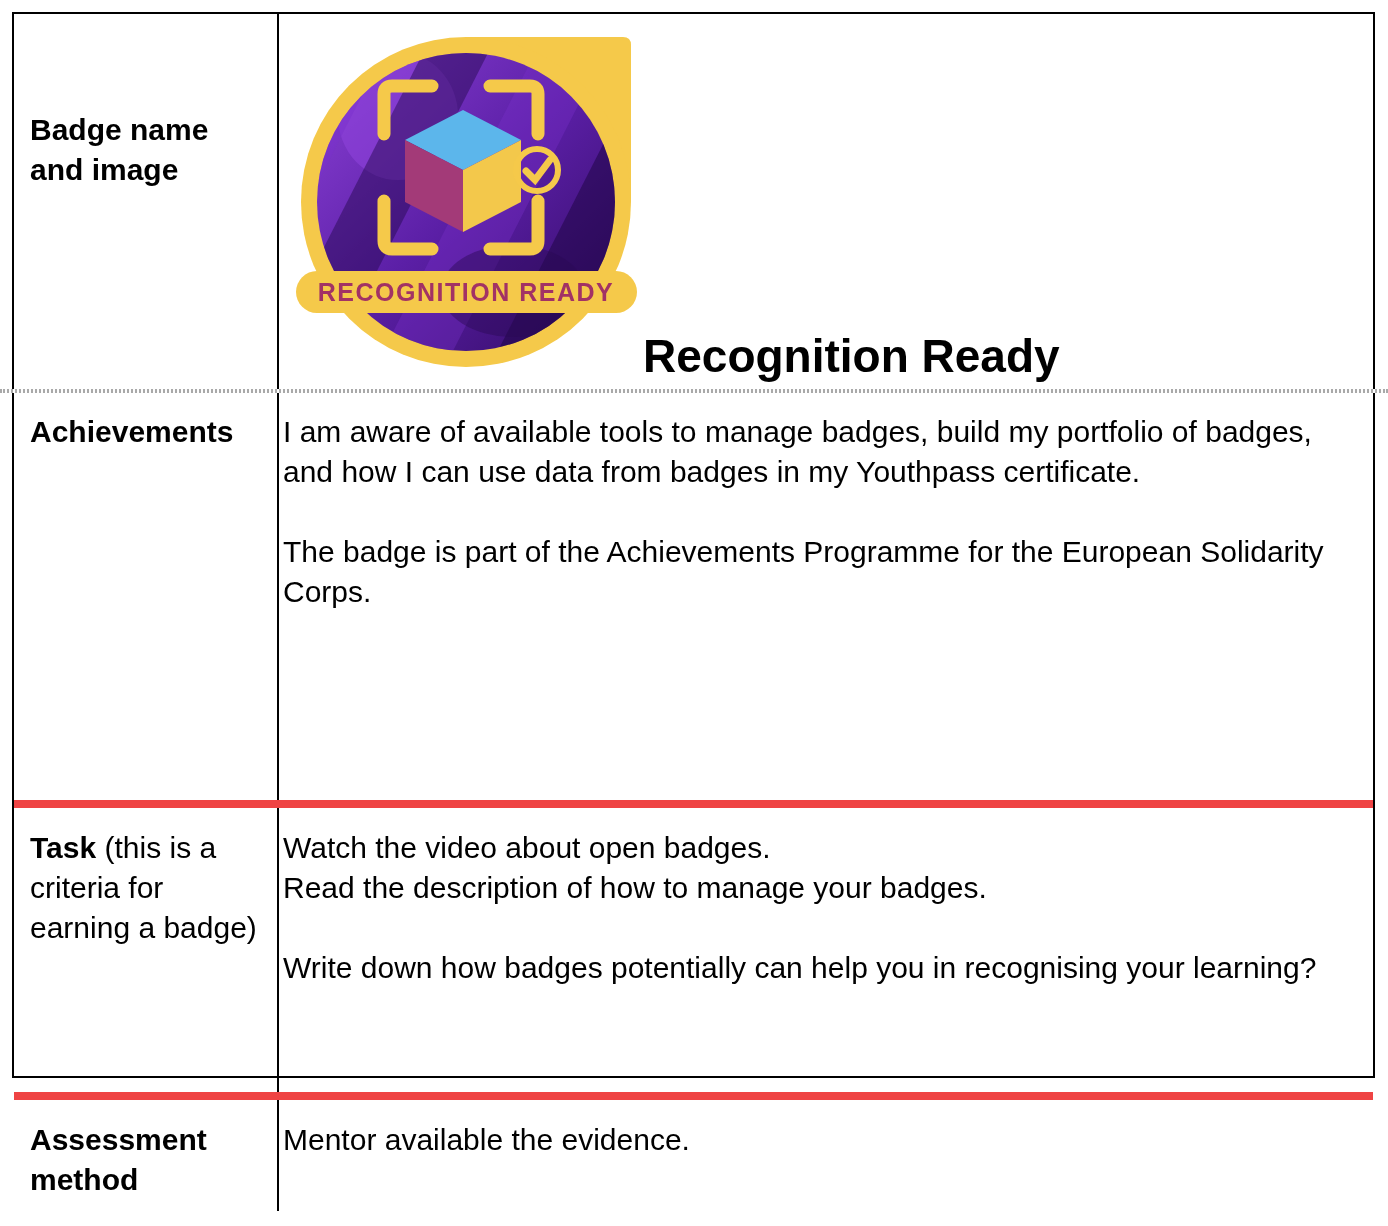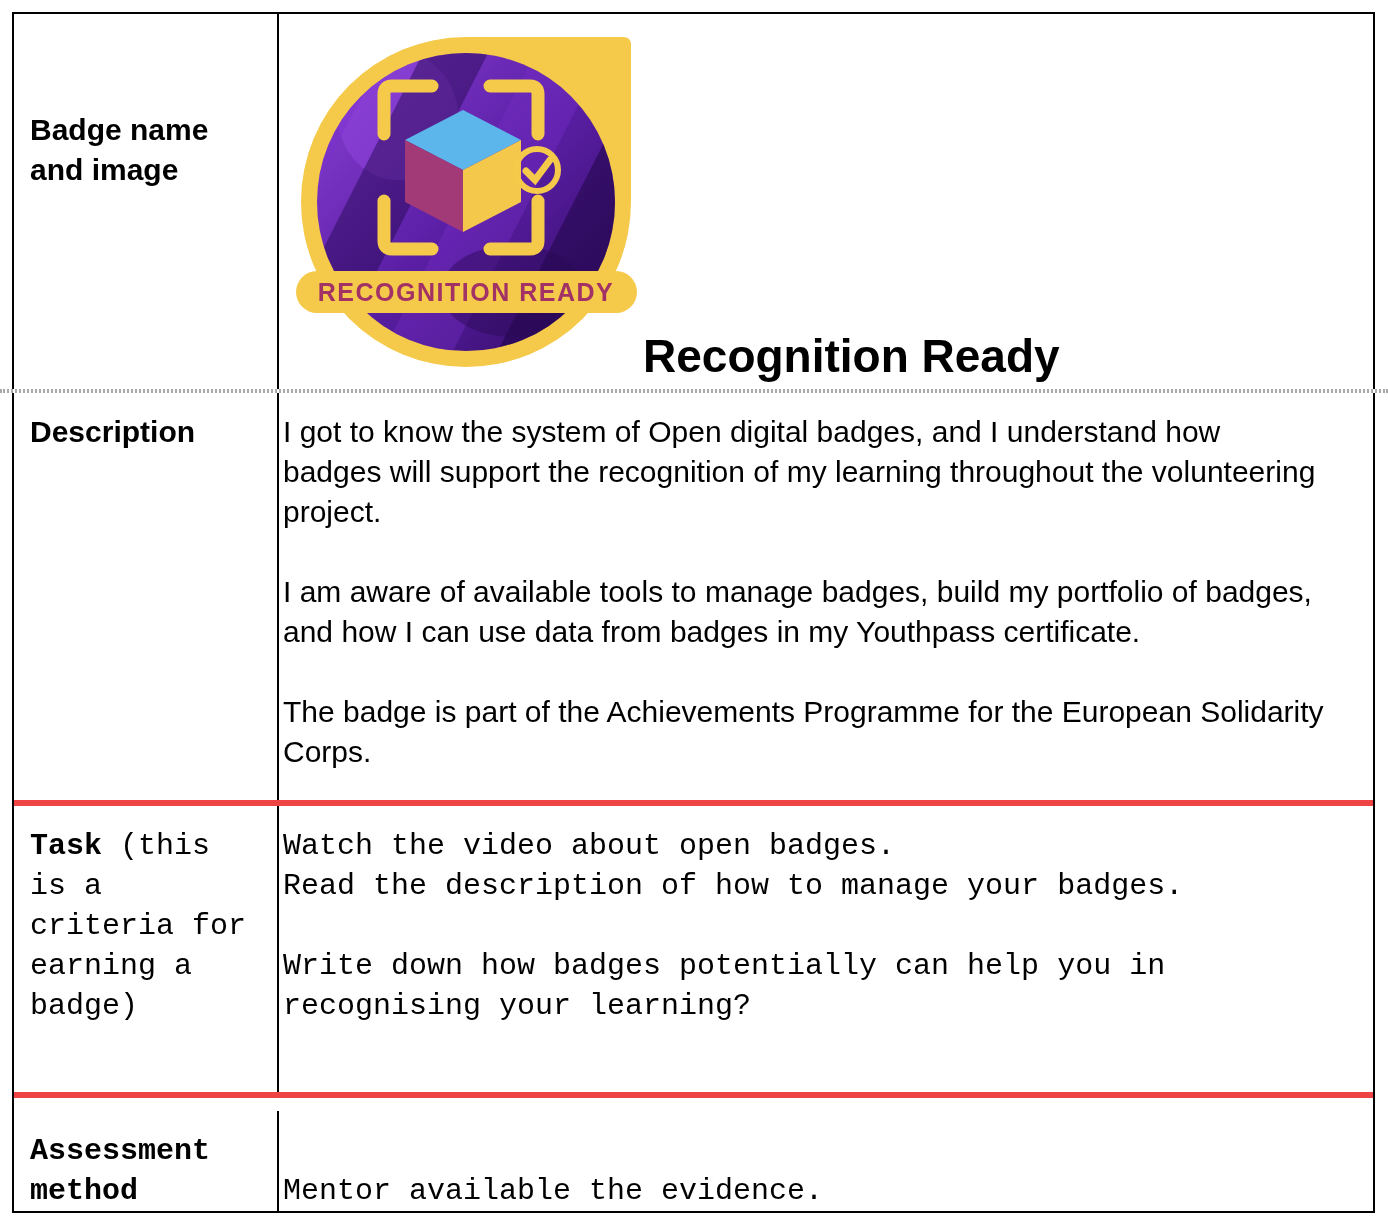--- a/index.html
+++ b/index.html
@@ -7,30 +7,30 @@
   body {
     width: 1388px; height: 1226px;
     position: relative;
     font-family: "Liberation Sans", sans-serif;
     color: #000;
     overflow: hidden;
   }
   .doc-table {
     position: absolute;
     left: 12px; top: 12px;
-    width: 1363px; height: 1201px;
+    width: 1363px; height: 1066px;
     border: 2px solid #000;
     background: #fff;
   }
   .trow { display: flex; width: 100%; }
-  .trow.bordered { border-top: 6px solid #ef4444; font-family: Liberation Mono, monospace; }
+  .trow.bordered { border-top: 8px solid #ef4444; }
   .row-badge      { height: 378px; }
   .row-desc       { height: 408px; }
   .row-task       { height: 292px; }
-  .row-assess     { height: 119px; align-items: flex-end; }
+  .row-assess     { height: 119px; }
   .label-cell {
     flex: 0 0 265px;
     border-right: 2px solid #000;
     padding: 20px 14px 0 16px;
     font-size: 30px;
     line-height: 40px;
   }
   .label-cell .bold { font-weight: bold; }
   .row-badge .label-cell { padding-top: 96px; }
   .content-cell {
@@ -141,24 +141,23 @@
           </g>
         </svg>
       </div>
 
       <div class="badge-title">Recognition Ready</div>
     </div>
   </div>
 
   <div class="trow row-desc">
     <div class="label-cell">
-      <span class="bold">Description</span>
+      <span class="bold">Achievements</span>
     </div>
     <div class="content-cell">
-      <p>I got to know the system of Open digital badges, and I understand how badges will support the recognition of my learning throughout the volunteering project.</p>
       <p>I am aware of available tools to manage badges, build my portfolio of badges, and how I can use data from badges in my Youthpass certificate.</p>
       <p>The badge is part of the Achievements Programme for the European Solidarity Corps.</p>
     </div>
   </div>
 
   <div class="trow row-task bordered">
     <div class="label-cell">
       <span class="bold">Task</span><span> (this is a criteria for earning a badge)</span>
     </div>
     <div class="content-cell">

